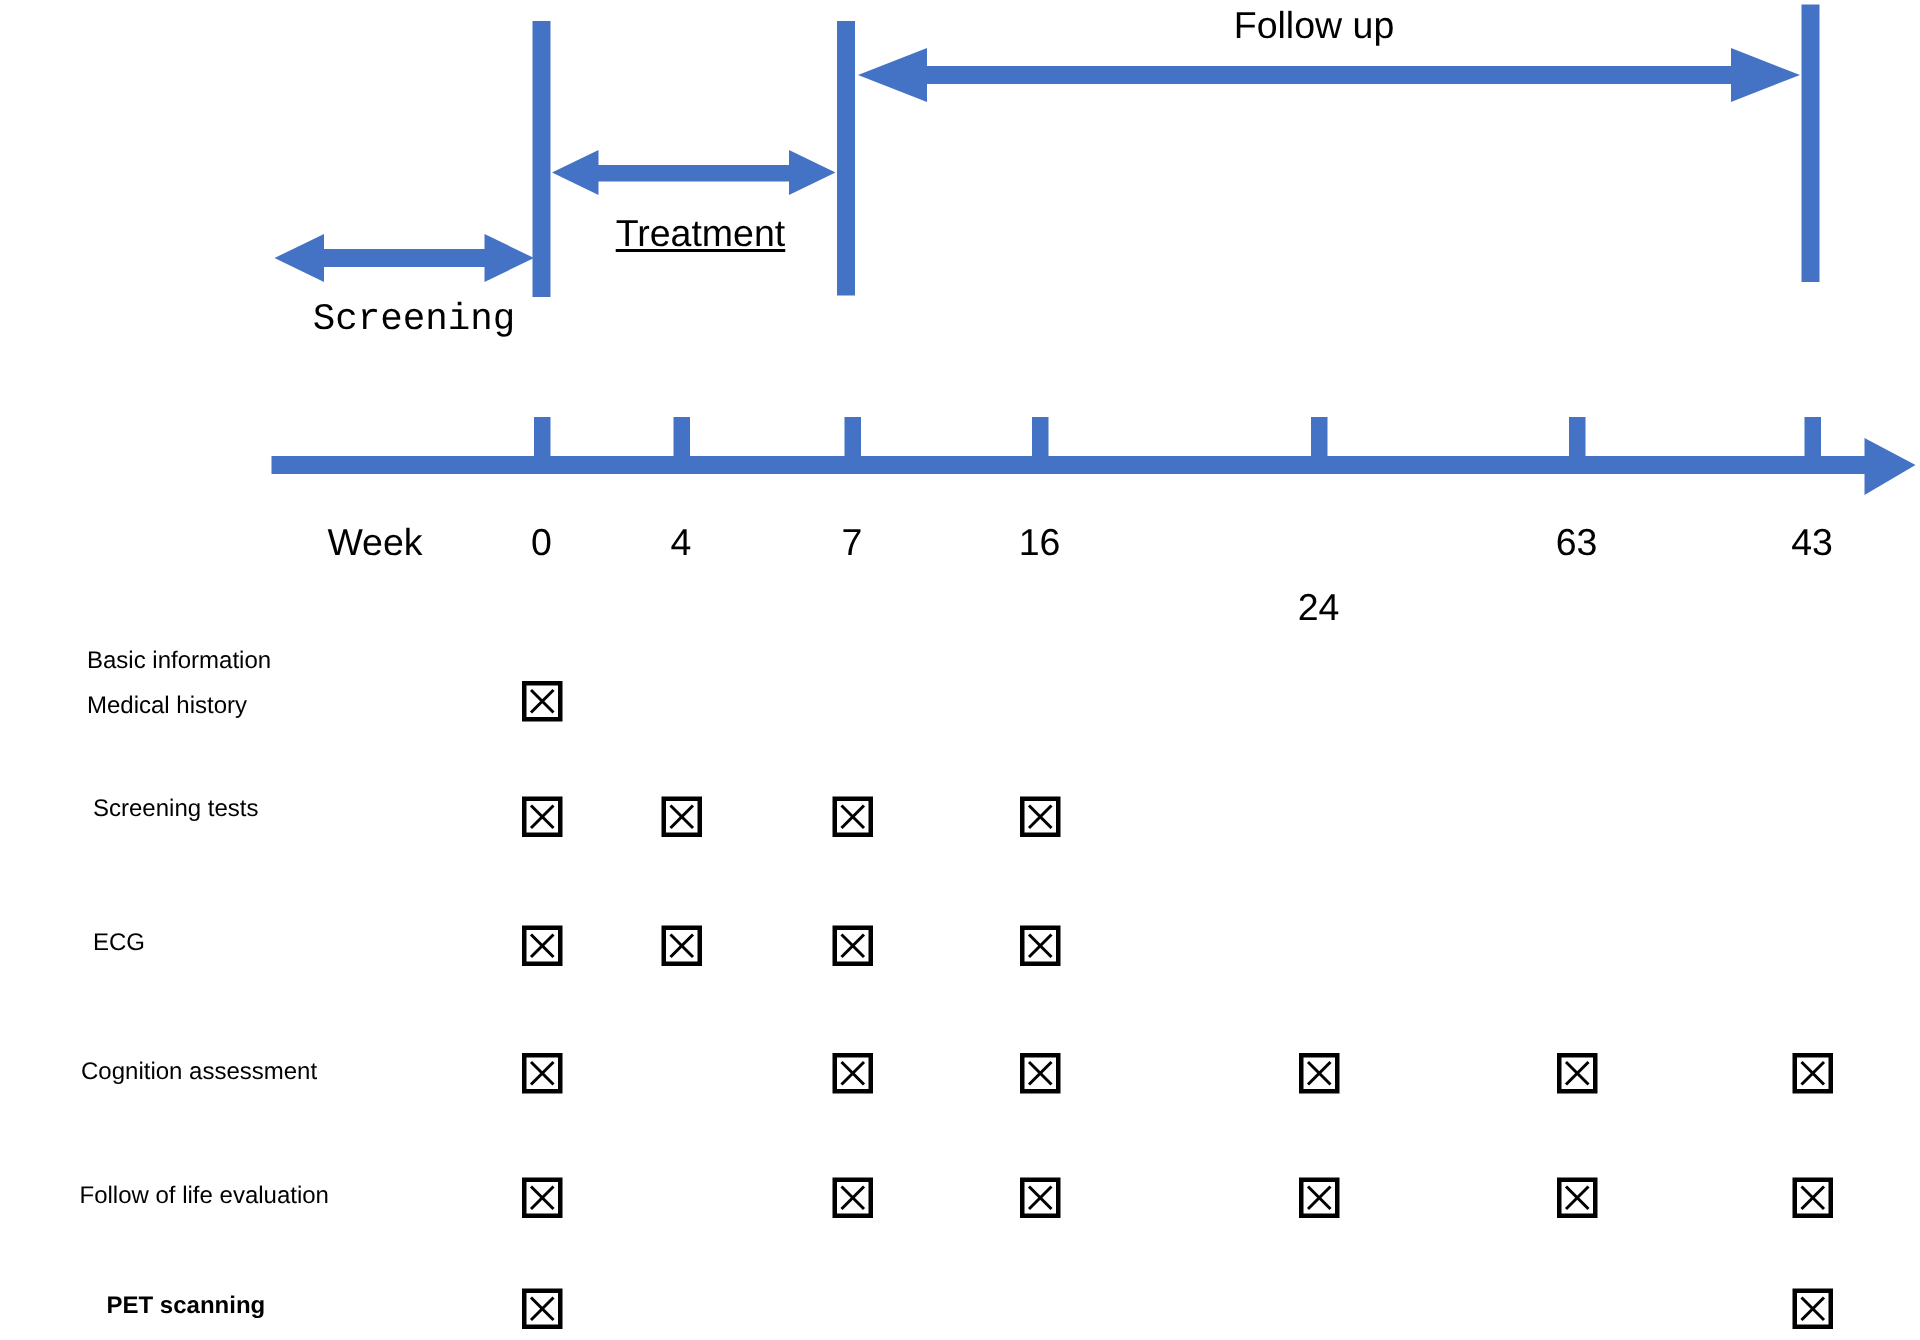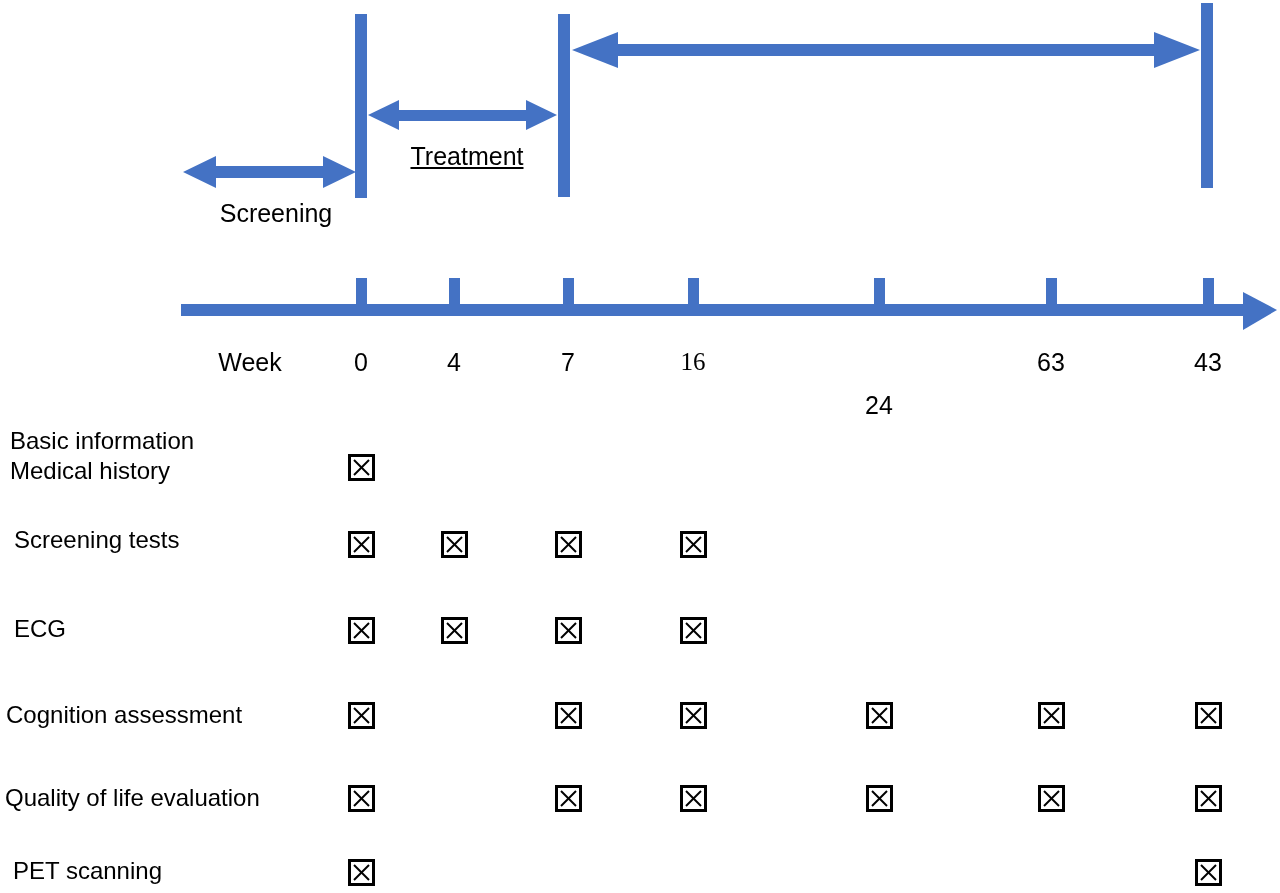--- a/index.html
+++ b/index.html
@@ -10,40 +10,41 @@
     overflow: hidden;
   }
   .canvas { position: relative; width: 1280px; height: 893px; background: var(--bg); }
   .graphics { position: absolute; left: 0; top: 0; }
   .graphics .blue { fill: var(--blue); }
 
   .phase-label {
     position: absolute; width: 220px; text-align: center;
     font-size: 25px; line-height: 28px; white-space: nowrap;
   }
-  #label-screening { left: 166px; top: 199px; }
+  #label-screening { left: 166px; top: 199px; font-family: Liberation Mono, monospace; }
   #label-treatment { left: 357px; top: 142px; text-decoration: underline; }
   #label-followup  { left: 766px; top: 3px; }
 
   .axis-title {
     position: absolute; left: 205px; top: 348px; width: 90px;
     text-align: center; font-size: 25px; line-height: 28px;
   }
   .tick {
     position: absolute; width: 11px; height: 27px; top: 278px;
     background: var(--blue);
   }
   .week-num {
     position: absolute; top: 348px; width: 70px; margin-left: -35px;
     text-align: center; font-size: 25px; line-height: 28px;
   }
 
   .row-label {
-    position: absolute; font-size: 24px; line-height: 30px;
+    position: absolute; font-size: 16px; line-height: 30px;
     white-space: pre-line;
+    margin-left: 48px;
   }
   .checkbox {
     position: absolute; width: 21px; height: 21px;
     border: 3px solid #000; background: #fff; display: block;
   }
   .checkbox svg { display: block; width: 21px; height: 21px; }
   .checkbox line { stroke: #000; stroke-width: 2; stroke-linecap: butt; }
 </style>
 </head>
 <body>
@@ -75,32 +76,33 @@
     </g>
 
     <g>
       <rect class="blue" x="181" y="304" width="1063" height="12"></rect>
       <polygon class="blue" points="1243,292 1277,310 1243,330"></polygon>
     </g>
   </svg>
 
   <div class="phase-label" id="label-screening">Screening</div>
   <div class="phase-label" id="label-treatment">Treatment</div>
+  <div class="phase-label" id="label-followup">Follow up</div>
 
   <div class="axis-title">Week</div>
 
   <div id="axis-layer">
       <div class="tick" style="left: 355.5px;"></div>
       <div class="week-num" style="left: 361px;">0</div>
       <div class="tick" style="left: 448.5px;"></div>
       <div class="week-num" style="left: 454px;">4</div>
       <div class="tick" style="left: 562.5px;"></div>
       <div class="week-num" style="left: 568px;">7</div>
       <div class="tick" style="left: 687.5px;"></div>
-      <div class="week-num" style="left: 693px; font-family: Liberation Serif, serif;">16</div>
+      <div class="week-num" style="left: 693px;">16</div>
       <div class="tick" style="left: 873.5px;"></div>
       <div class="week-num" style="left: 879px; margin-top: 43px;">24</div>
       <div class="tick" style="left: 1045.5px;"></div>
       <div class="week-num" style="left: 1051px;">63</div>
       <div class="tick" style="left: 1202.5px;"></div>
       <div class="week-num" style="left: 1208px;">43</div>
     </div>
   <div id="schedule-layer">
       <div class="row-label" style="left: 10px; top: 426px;">Basic information
 Medical history</div>
@@ -190,21 +192,21 @@
           <line x1="3" y1="3" x2="18" y2="18"></line>
           <line x1="18" y1="3" x2="3" y2="18"></line>
         </svg>
       </span>
       <span class="checkbox" style="left: 1194.5px; top: 701.5px;">
         <svg viewBox="0 0 21 21">
           <line x1="3" y1="3" x2="18" y2="18"></line>
           <line x1="18" y1="3" x2="3" y2="18"></line>
         </svg>
       </span>
-      <div class="row-label" style="left: 5px; top: 783px;">Quality of life evaluation</div>
+      <div class="row-label" style="left: 5px; top: 783px;">Follow of life evaluation</div>
       <span class="checkbox" style="left: 347.5px; top: 784.5px;">
         <svg viewBox="0 0 21 21">
           <line x1="3" y1="3" x2="18" y2="18"></line>
           <line x1="18" y1="3" x2="3" y2="18"></line>
         </svg>
       </span>
       <span class="checkbox" style="left: 554.5px; top: 784.5px;">
         <svg viewBox="0 0 21 21">
           <line x1="3" y1="3" x2="18" y2="18"></line>
           <line x1="18" y1="3" x2="3" y2="18"></line>
@@ -227,21 +229,21 @@
           <line x1="3" y1="3" x2="18" y2="18"></line>
           <line x1="18" y1="3" x2="3" y2="18"></line>
         </svg>
       </span>
       <span class="checkbox" style="left: 1194.5px; top: 784.5px;">
         <svg viewBox="0 0 21 21">
           <line x1="3" y1="3" x2="18" y2="18"></line>
           <line x1="18" y1="3" x2="3" y2="18"></line>
         </svg>
       </span>
-      <div class="row-label" style="left: 13px; top: 856px;">PET scanning</div>
+      <div class="row-label" style="left: 23px; top: 856px; font-weight: bold;">PET scanning</div>
       <span class="checkbox" style="left: 347.5px; top: 858.5px;">
         <svg viewBox="0 0 21 21">
           <line x1="3" y1="3" x2="18" y2="18"></line>
           <line x1="18" y1="3" x2="3" y2="18"></line>
         </svg>
       </span>
       <span class="checkbox" style="left: 1194.5px; top: 858.5px;">
         <svg viewBox="0 0 21 21">
           <line x1="3" y1="3" x2="18" y2="18"></line>
           <line x1="18" y1="3" x2="3" y2="18"></line>

